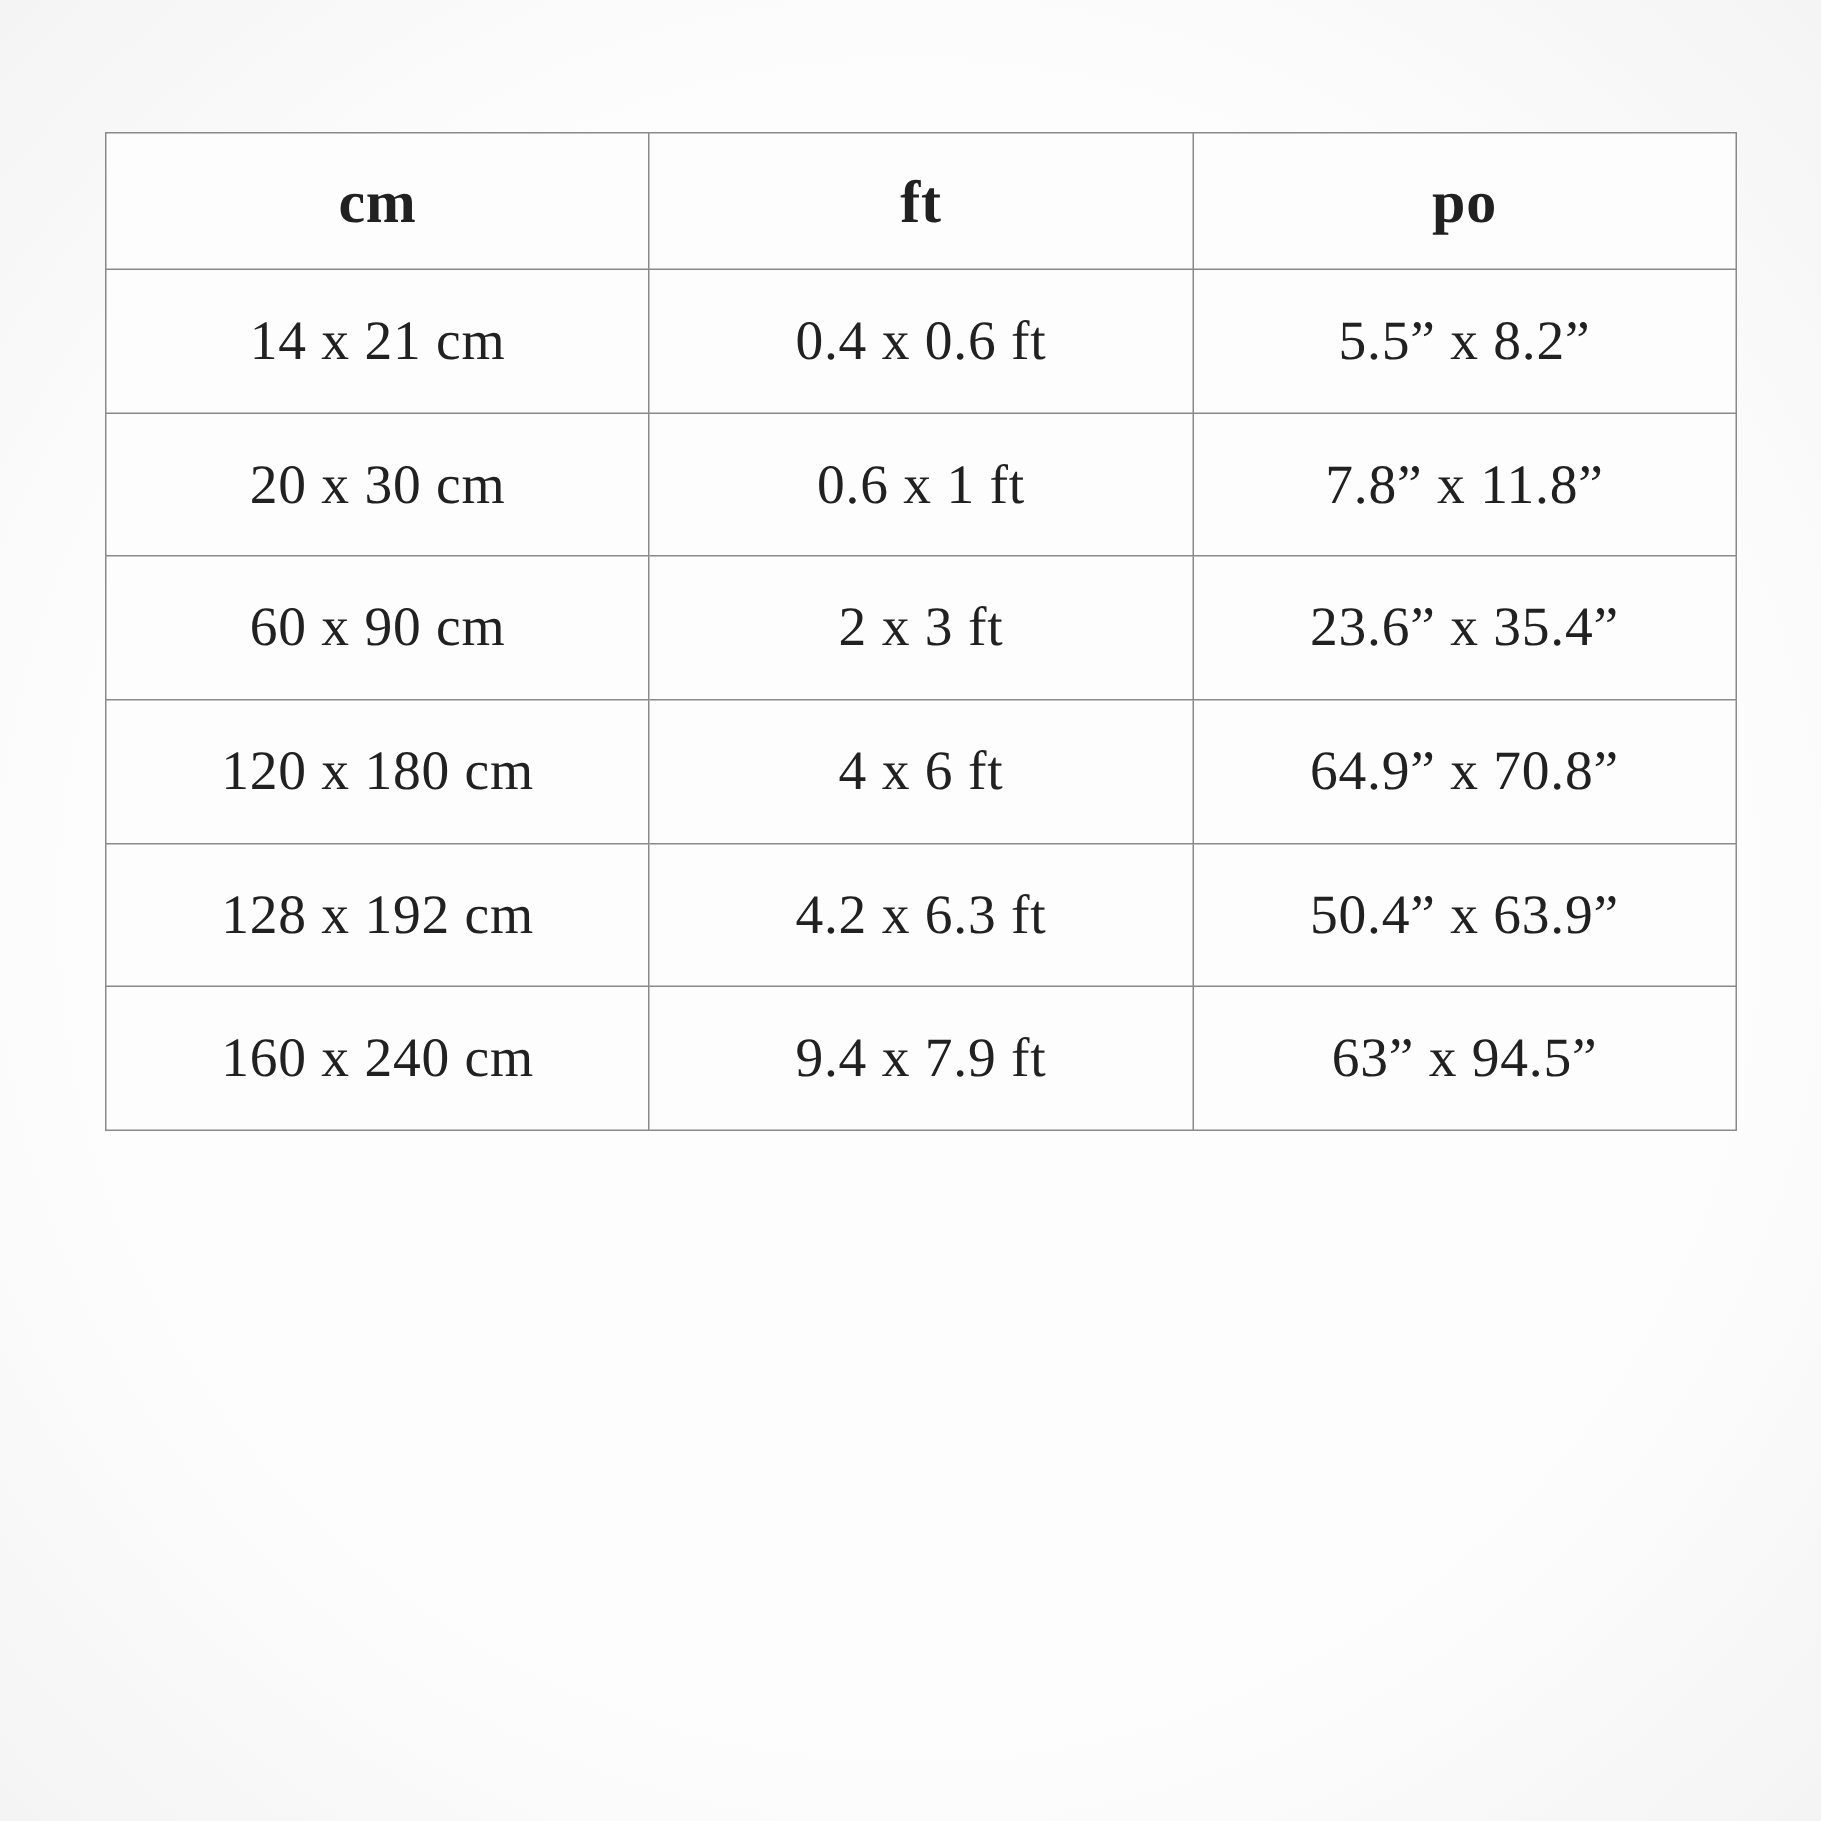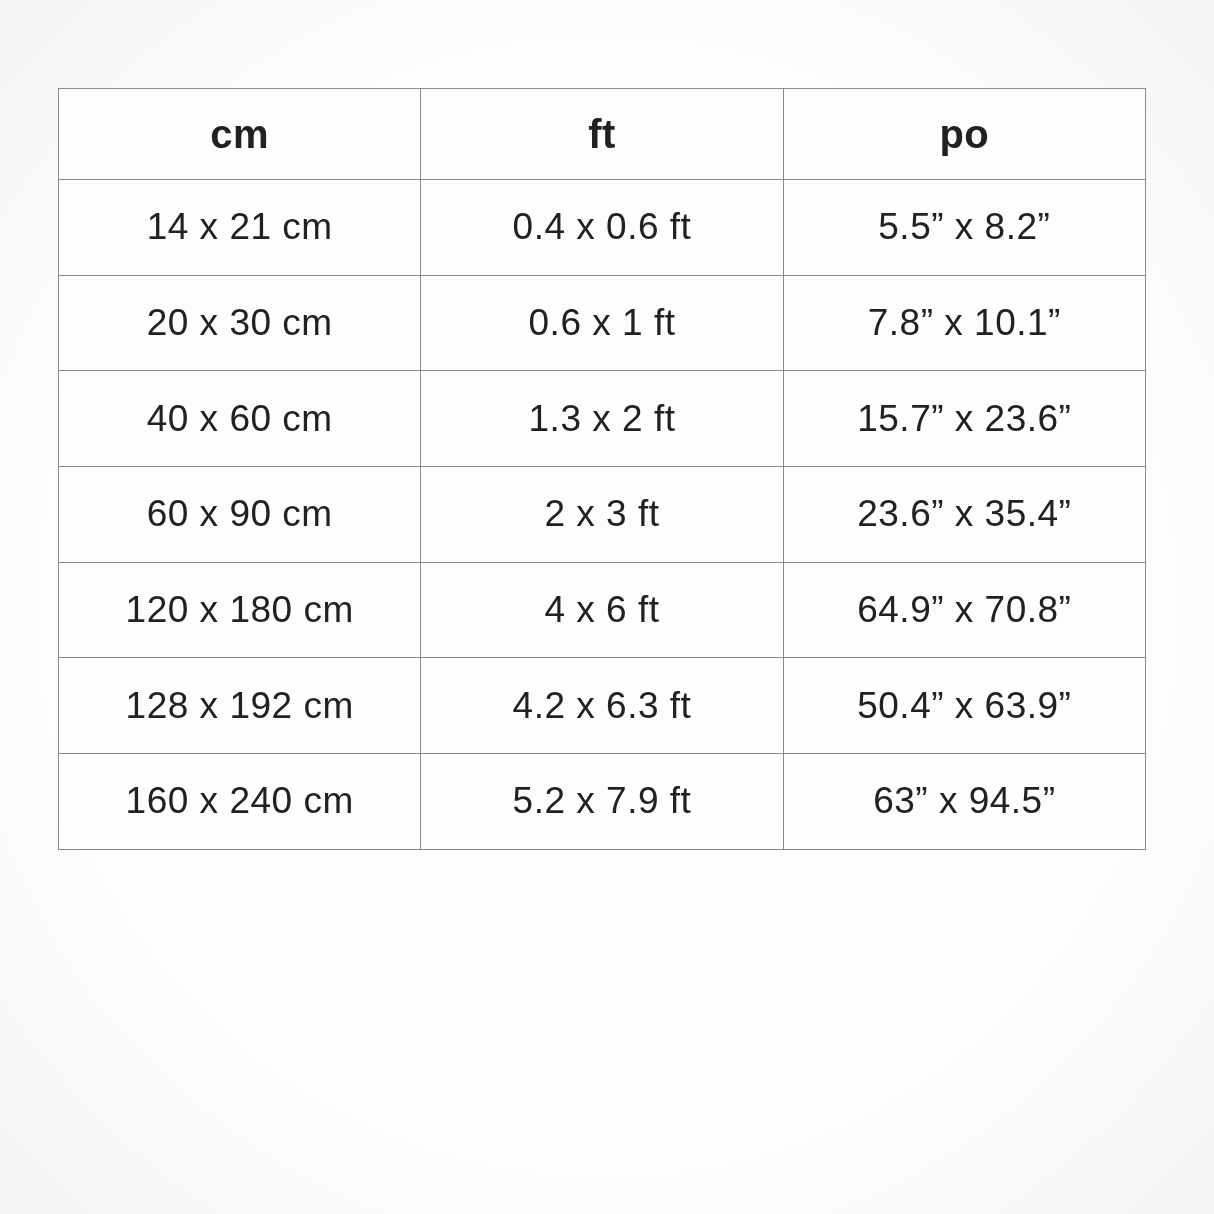--- a/index.html
+++ b/index.html
@@ -11,26 +11,27 @@
     font-family: "Liberation Sans", "DejaVu Sans", sans-serif;
     overflow: hidden;
   }
   .canvas {
     position: relative;
     width: 1214px;
     height: 1214px;
   }
   table.conv {
     position: absolute;
-    left: 58px;
+    left: 70px;
     top: 88px;
     width: 1088px;
     border-collapse: collapse;
     table-layout: fixed;
     background: transparent;
+    font-family: Liberation Serif, serif;
   }
   table.conv th,
   table.conv td {
     border: 1px solid #8a8a8a;
     text-align: center;
     vertical-align: middle;
     color: #212121;
     background: #fdfdfd;
     padding: 0;
   }
@@ -62,42 +63,37 @@
     </thead>
     <tbody>
       <tr>
         <td>14 x 21 cm</td>
         <td>0.4 x 0.6 ft</td>
         <td>5.5” x 8.2”</td>
       </tr>
       <tr>
         <td>20 x 30 cm</td>
         <td>0.6 x 1 ft</td>
-        <td>7.8” x 10.1”</td>
-      </tr>
-      <tr>
-        <td>40 x 60 cm</td>
-        <td>1.3 x 2 ft</td>
-        <td>15.7” x 23.6”</td>
+        <td>7.8” x 11.8”</td>
       </tr>
       <tr>
         <td>60 x 90 cm</td>
         <td>2 x 3 ft</td>
         <td>23.6” x 35.4”</td>
       </tr>
       <tr>
         <td>120 x 180 cm</td>
         <td>4 x 6 ft</td>
         <td>64.9” x 70.8”</td>
       </tr>
       <tr>
         <td>128 x 192 cm</td>
         <td>4.2 x 6.3 ft</td>
         <td>50.4” x 63.9”</td>
       </tr>
       <tr>
         <td>160 x 240 cm</td>
-        <td>5.2 x 7.9 ft</td>
+        <td>9.4 x 7.9 ft</td>
         <td>63” x 94.5”</td>
       </tr>
     </tbody>
   </table>
 </div>
 
 </body></html>

